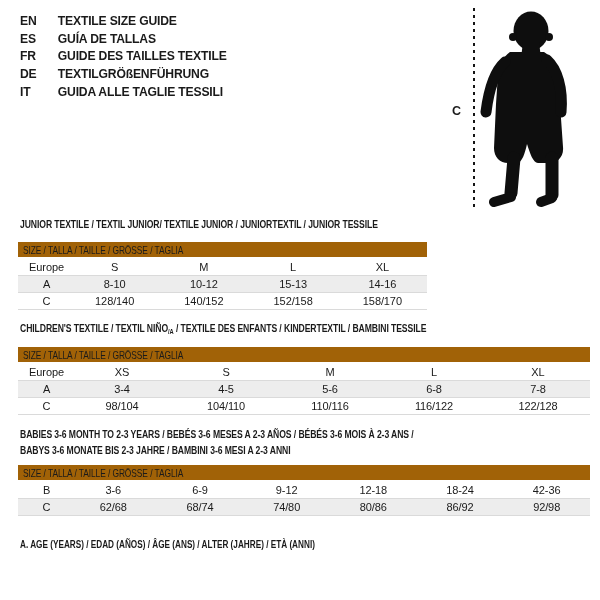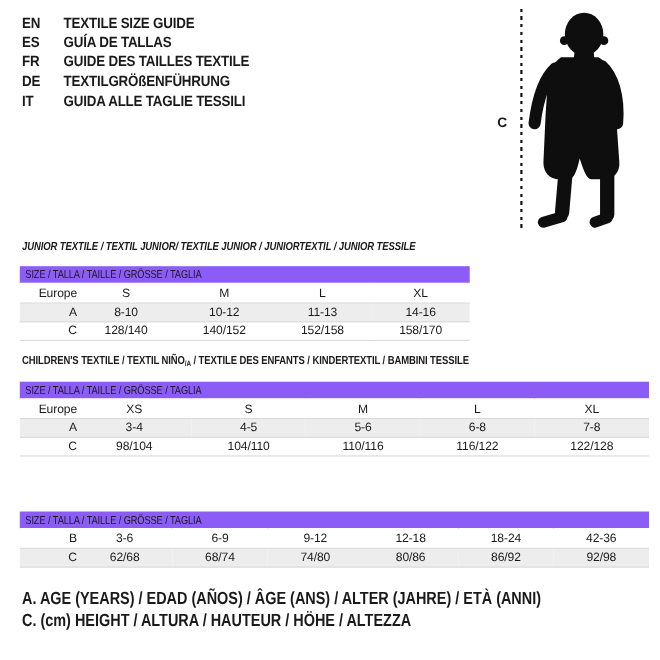--- a/index.html
+++ b/index.html
@@ -27,39 +27,39 @@
   .cond-th{display:inline-block;transform:scaleX(0.8);transform-origin:0 50%;white-space:nowrap;}
 
   
   .sec-title{font-weight:bold;font-size:10.5px;letter-spacing:-0.1px;line-height:15.5px;white-space:nowrap;}
   .sub-part{font-size:7px;position:relative;top:2px;}
 
   
   table.size-table{border-collapse:collapse;table-layout:fixed;
     font-size:11px;letter-spacing:-0.1px;}
   table.size-table th{
-    background:#8b5cf6;height:15px;text-align:left;font-weight:normal;
+    background:#a16207;height:15px;text-align:left;font-weight:normal;
     font-size:10.5px;padding:0 0 0 5px;border-bottom:2px solid #ffffff;}
   table.size-table td{
     height:16px;padding:0;text-align:center;vertical-align:middle;
     border-bottom:1px solid #dadada;font-weight:normal;}
-  table.size-table td.lbl{text-align:right;padding-left:5px;}
+  table.size-table td.lbl{text-align:center;padding-left:5px;}
   tr.r-shade td{background:#ededed;}
   .t-junior{left:18px;top:242px;width:409px;}
   .t-child{left:18px;top:347px;width:572px;}
   .t-baby{left:18px;top:465px;width:572px;}
   col.c-lbl{width:52px;}
 
-  .title-junior{left:20px;top:217px;font-style:italic;}
+  .title-junior{left:20px;top:217px;}
   .title-child{left:20px;top:321px;}
   .title-baby{left:20px;top:427px;}
 
   
   .legend{left:20px;top:535px;}
-  .legend-row{font-weight:bold;font-size:16px;line-height:19.5px;white-space:nowrap;}
+  .legend-row{font-weight:bold;font-size:10px;line-height:19.5px;white-space:nowrap;}
 </style>
 </head>
 <body>
 
 <div>
 
   <div class="abs lang-list">
     <div class="lang-row">
       <span class="lang-code">EN</span>
       <span class="lang-label">TEXTILE SIZE GUIDE</span>
@@ -123,21 +123,21 @@
         <td class="lbl">Europe</td>
         <td>S</td>
         <td>M</td>
         <td>L</td>
         <td>XL</td>
       </tr>
       <tr class="r-shade">
         <td class="lbl">A</td>
         <td>8-10</td>
         <td>10-12</td>
-        <td>11-13</td>
+        <td>15-13</td>
         <td>14-16</td>
       </tr>
       <tr>
         <td class="lbl">C</td>
         <td>128/140</td>
         <td>140/152</td>
         <td>152/158</td>
         <td>158/170</td>
       </tr>
     </tbody>
@@ -182,20 +182,22 @@
         <td>98/104</td>
         <td>104/110</td>
         <td>110/116</td>
         <td>116/122</td>
         <td>122/128</td>
       </tr>
     </tbody>
   </table>
 
   <div class="abs sec-title title-baby">
+    <div><span class="cond">BABIES 3-6 MONTH TO 2-3 YEARS / BEBÉS 3-6 MESES A 2-3 AÑOS / BÉBÉS 3-6 MOIS À 2-3 ANS /</span></div>
+    <div><span class="cond">BABYS 3-6 MONATE BIS 2-3 JAHRE / BAMBINI 3-6 MESI A 2-3 ANNI</span></div>
   </div>
   <table class="abs size-table t-baby">
     <colgroup>
         <col class="c-lbl">
         <col>
         <col>
         <col>
         <col>
         <col>
         <col>
@@ -222,16 +224,15 @@
         <td>74/80</td>
         <td>80/86</td>
         <td>86/92</td>
         <td>92/98</td>
       </tr>
     </tbody>
   </table>
 
   <div class="abs legend">
     <div class="legend-row"><span class="cond">A. AGE (YEARS) / EDAD (AÑOS) / ÂGE (ANS) / ALTER (JAHRE) / ETÀ (ANNI)</span></div>
-    <div class="legend-row"><span class="cond">C. (cm) HEIGHT / ALTURA / HAUTEUR / HÖHE / ALTEZZA</span></div>
   </div>
 
 </div>
 
 </body></html>

